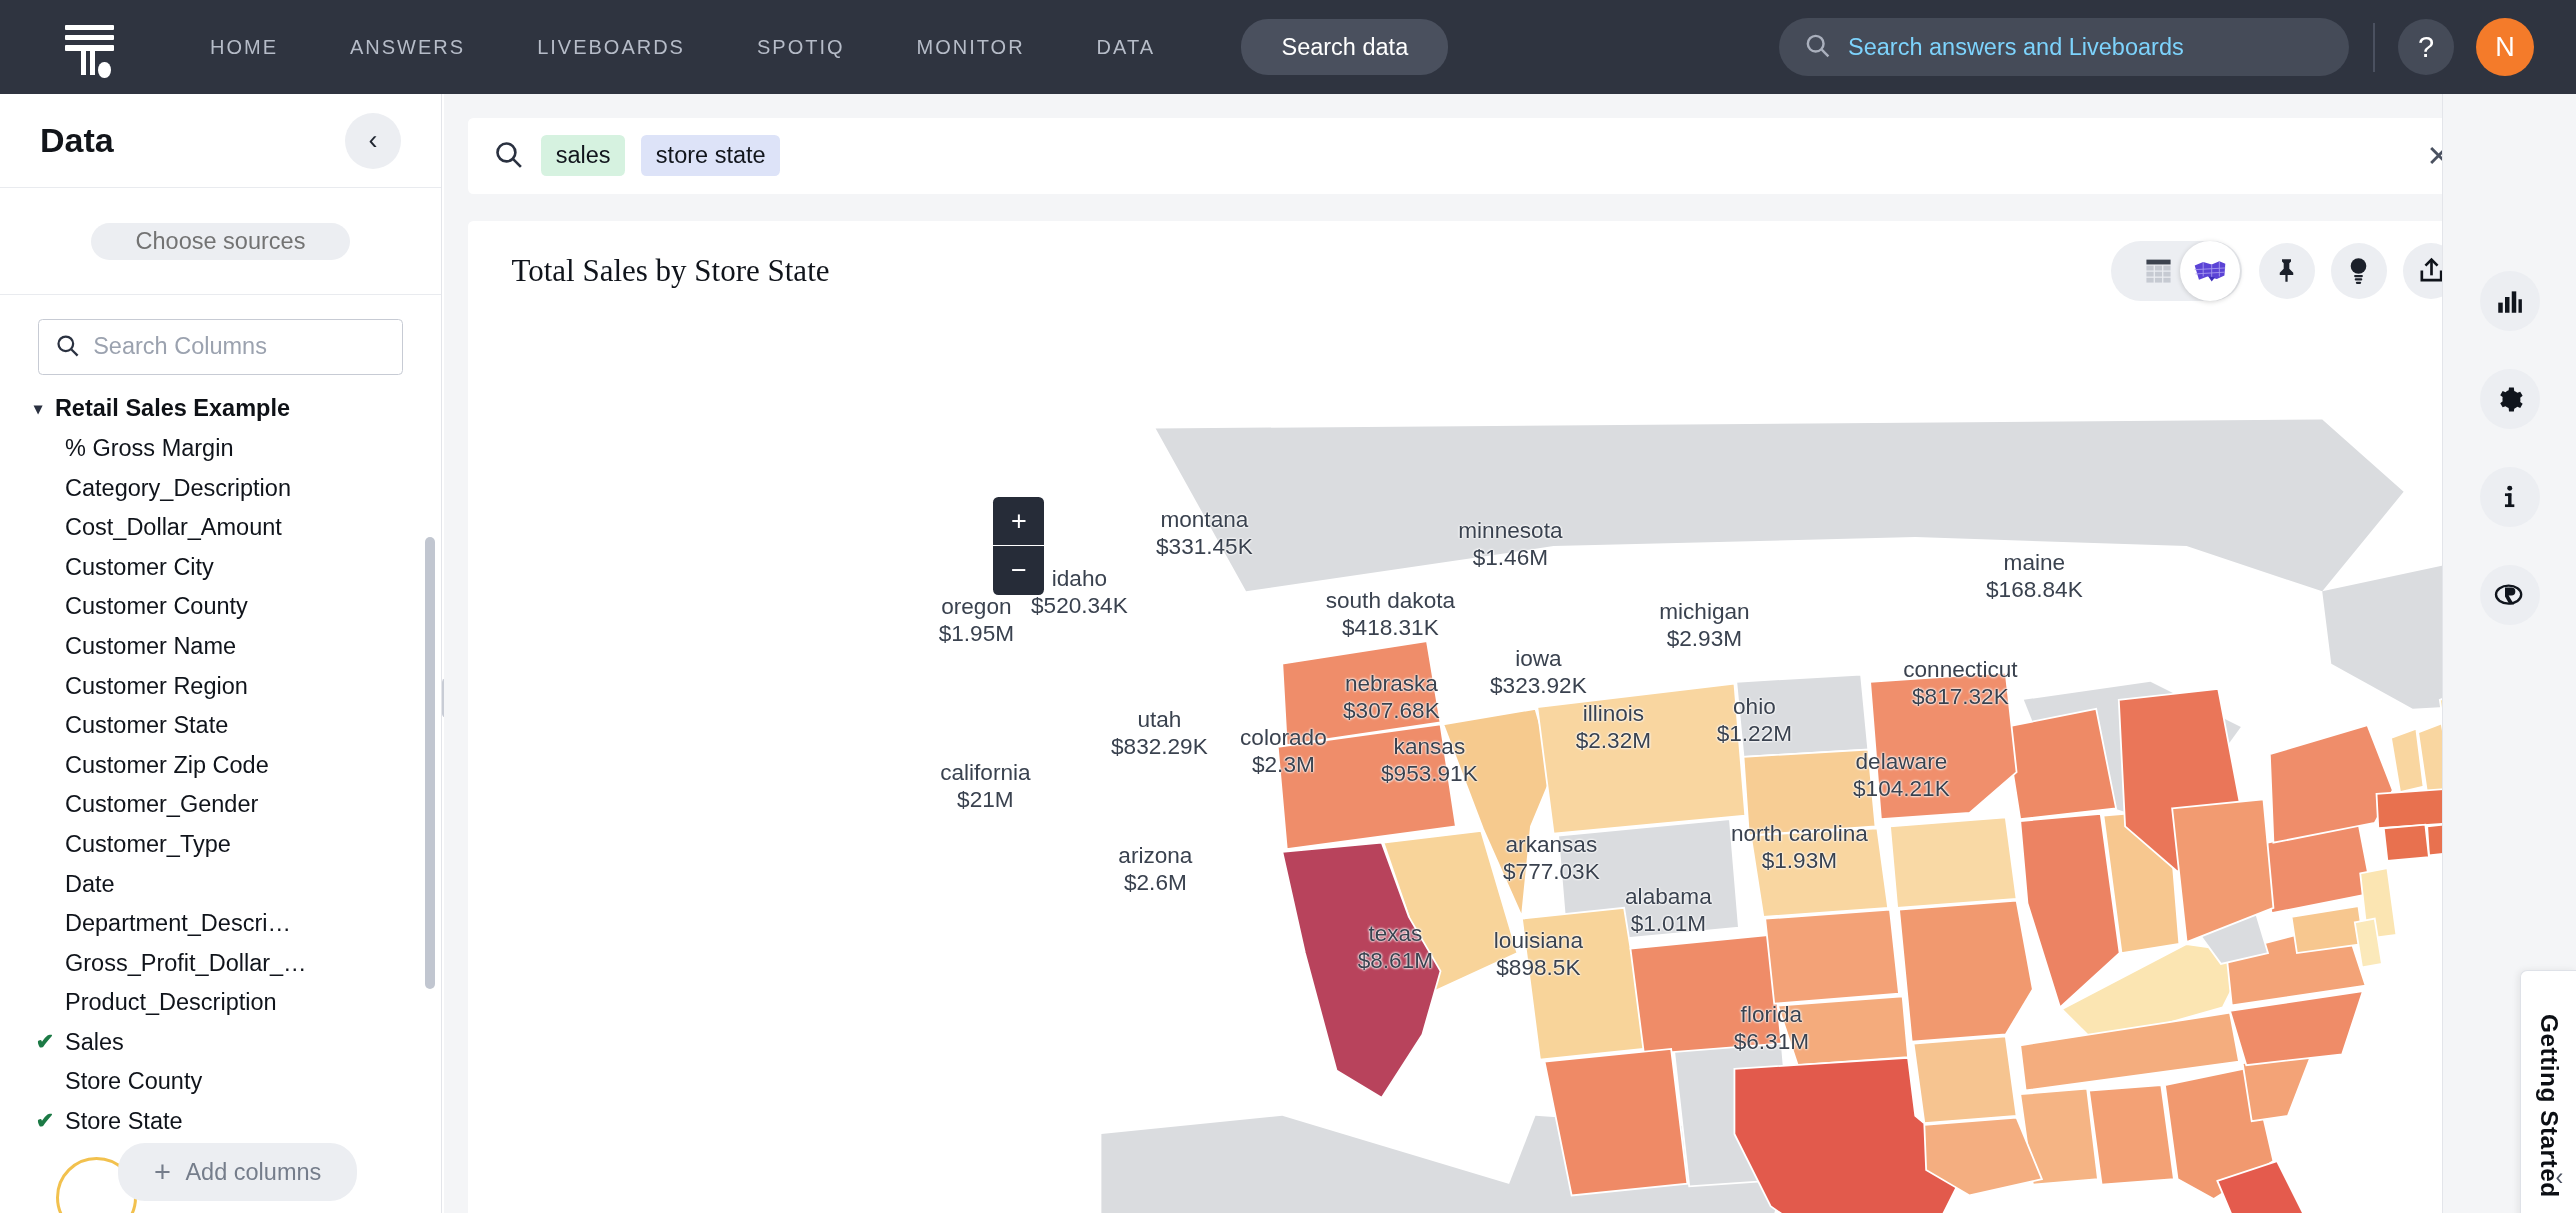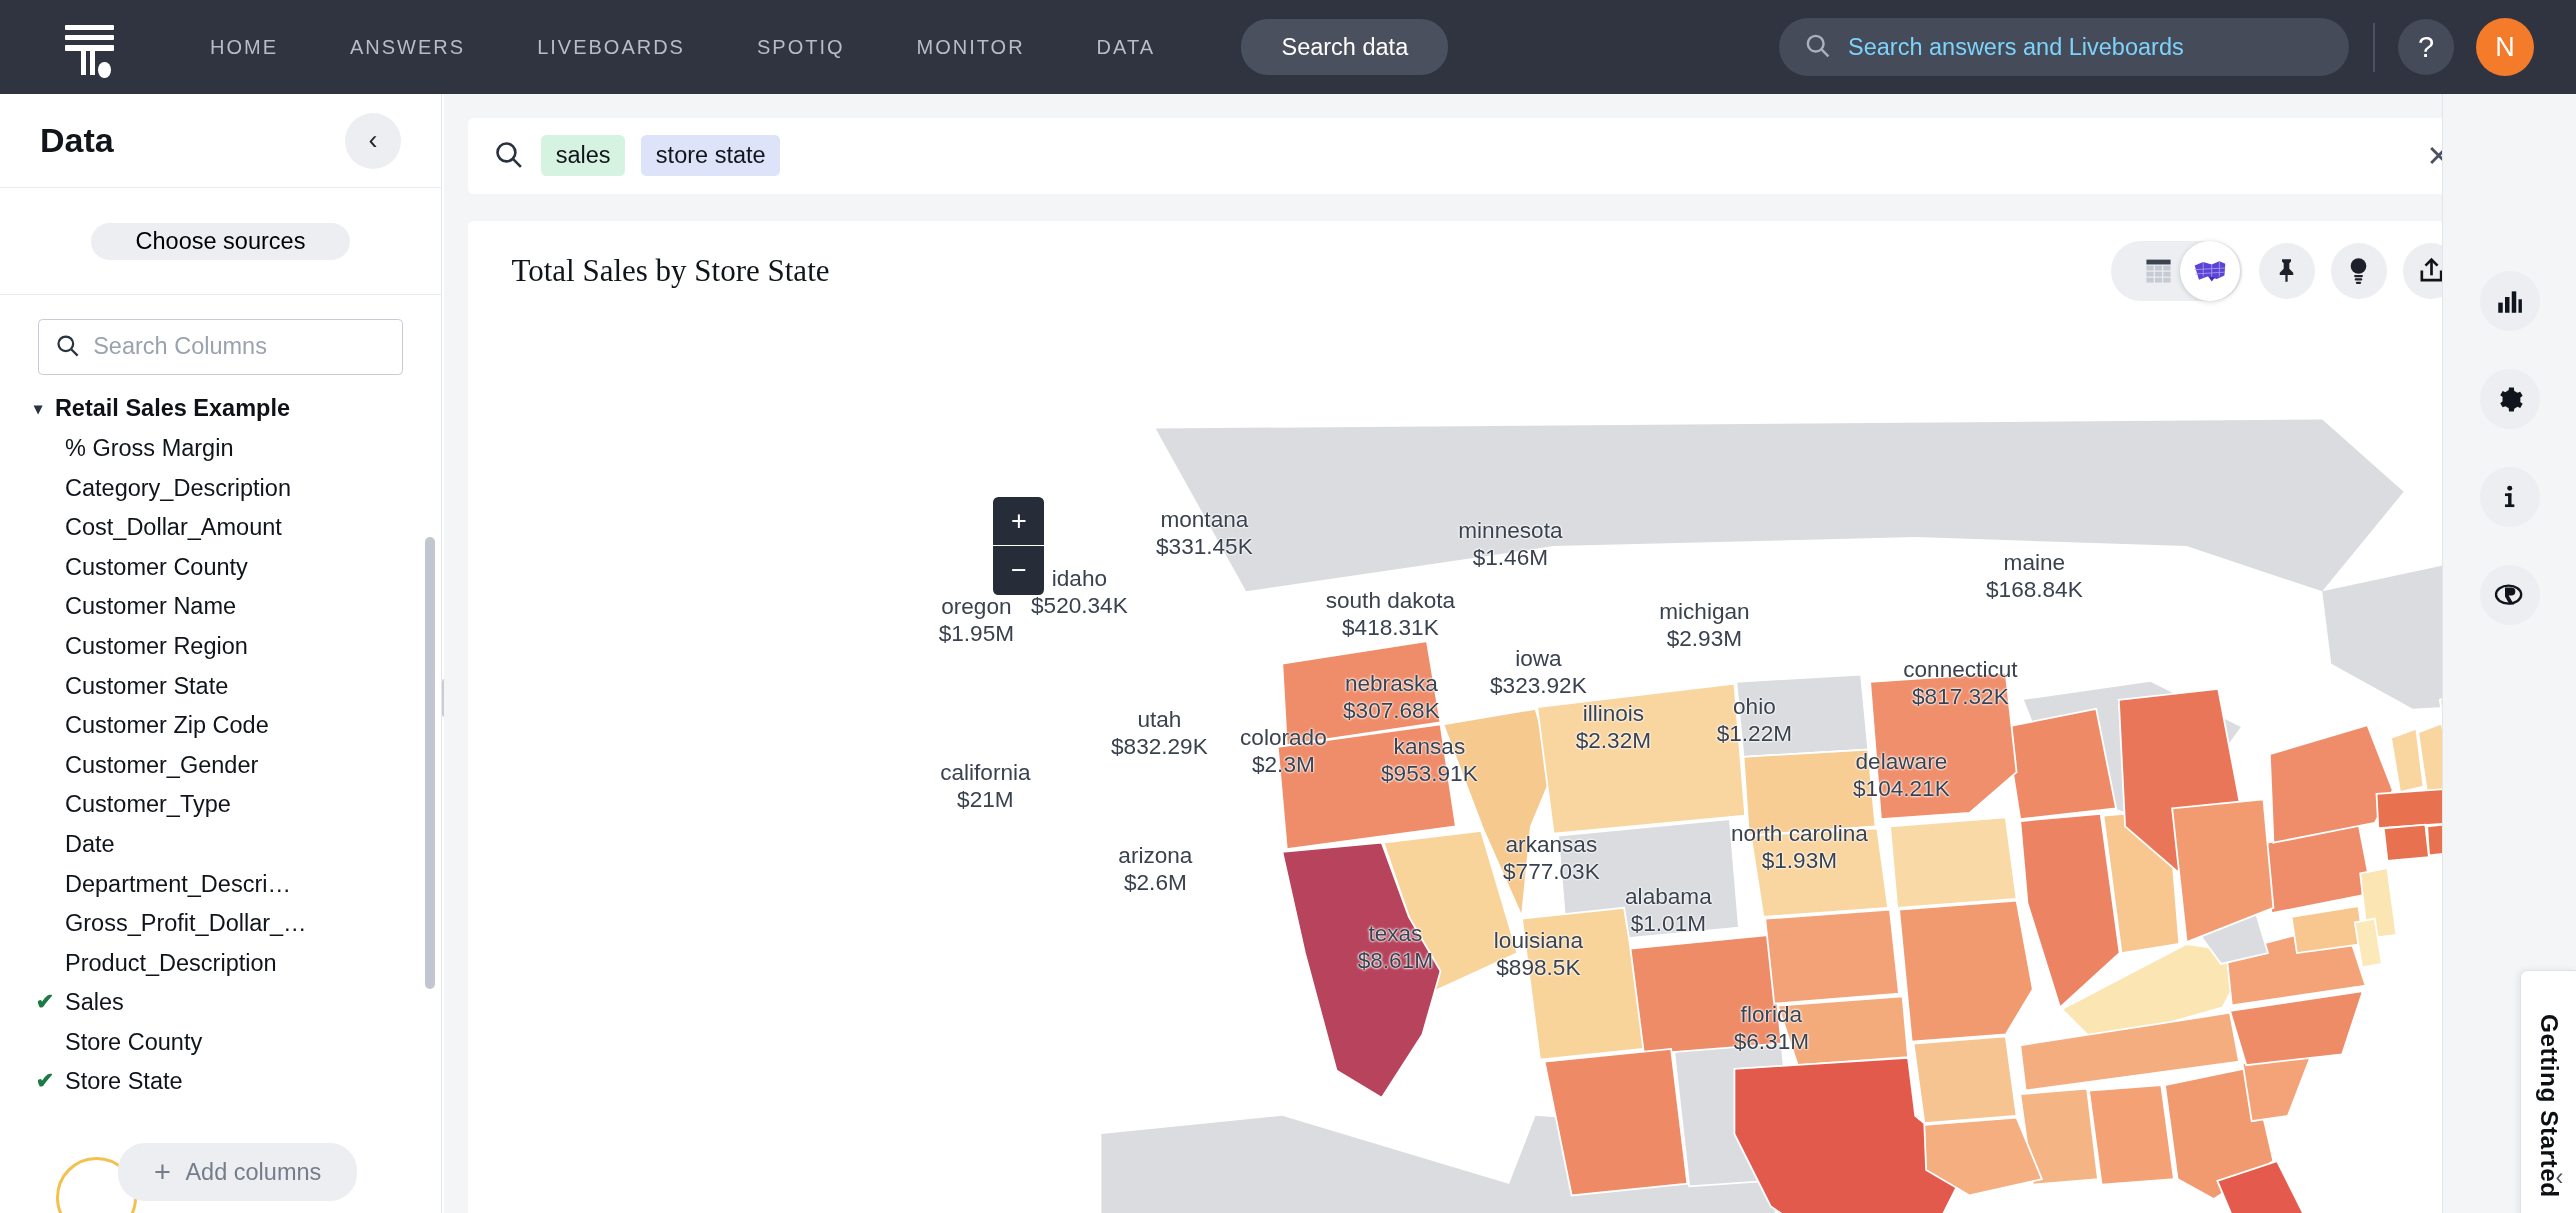--- a/index.html
+++ b/index.html
@@ -68,21 +68,21 @@
   .collapse-btn {
     width: 56px; height: 56px; border-radius: 50%; background: #eceef2;
     display: flex; align-items: center; justify-content: center; cursor: pointer;
     color: #1f2530; font-size: 27px;
   }
   .sb-sources {
     height: 107px; display: flex; align-items: center; justify-content: center;
     border-bottom: 1.8px solid #e9ebef;
   }
   .choose-sources {
-    background: #eceef2; color: #000000; font-size: 23.5px;
+    background: #eceef2; color: #737373; font-size: 23.5px;
     border-radius: 27px; padding: 5px 45px; cursor: pointer;
   }
   .sb-searchwrap { padding: 23.5px 38px 9px 38px; }
   .sb-search {
     height: 56px; border: 1.8px solid #c7cbd4; border-radius: 4.5px;
     display: flex; align-items: center; padding: 0 14.5px; cursor: text;
   }
   .sb-search .ph { color: #9ba2af; font-size: 23.5px; margin-left: 12.7px; }
 
   .tree { padding: 11px 0 0 34px; position: relative; }
@@ -262,20 +262,21 @@
   </div>
   <div class="tree">
     <div class="tree-root">
       <span class="caret">▾</span>
       <span>Retail Sales Example</span>
     </div>
     <div id="col-list">
         <div class="col-item"><span>% Gross Margin</span></div>
         <div class="col-item"><span>Category_Description</span></div>
         <div class="col-item"><span>Cost_Dollar_Amount</span></div>
+        <div class="col-item"><span>Customer City</span></div>
         <div class="col-item"><span>Customer County</span></div>
         <div class="col-item"><span>Customer Name</span></div>
         <div class="col-item"><span>Customer Region</span></div>
         <div class="col-item"><span>Customer State</span></div>
         <div class="col-item"><span>Customer Zip Code</span></div>
         <div class="col-item"><span>Customer_Gender</span></div>
         <div class="col-item"><span>Customer_Type</span></div>
         <div class="col-item"><span>Date</span></div>
         <div class="col-item"><span>Department_Descri…</span></div>
         <div class="col-item"><span>Gross_Profit_Dollar_…</span></div>

